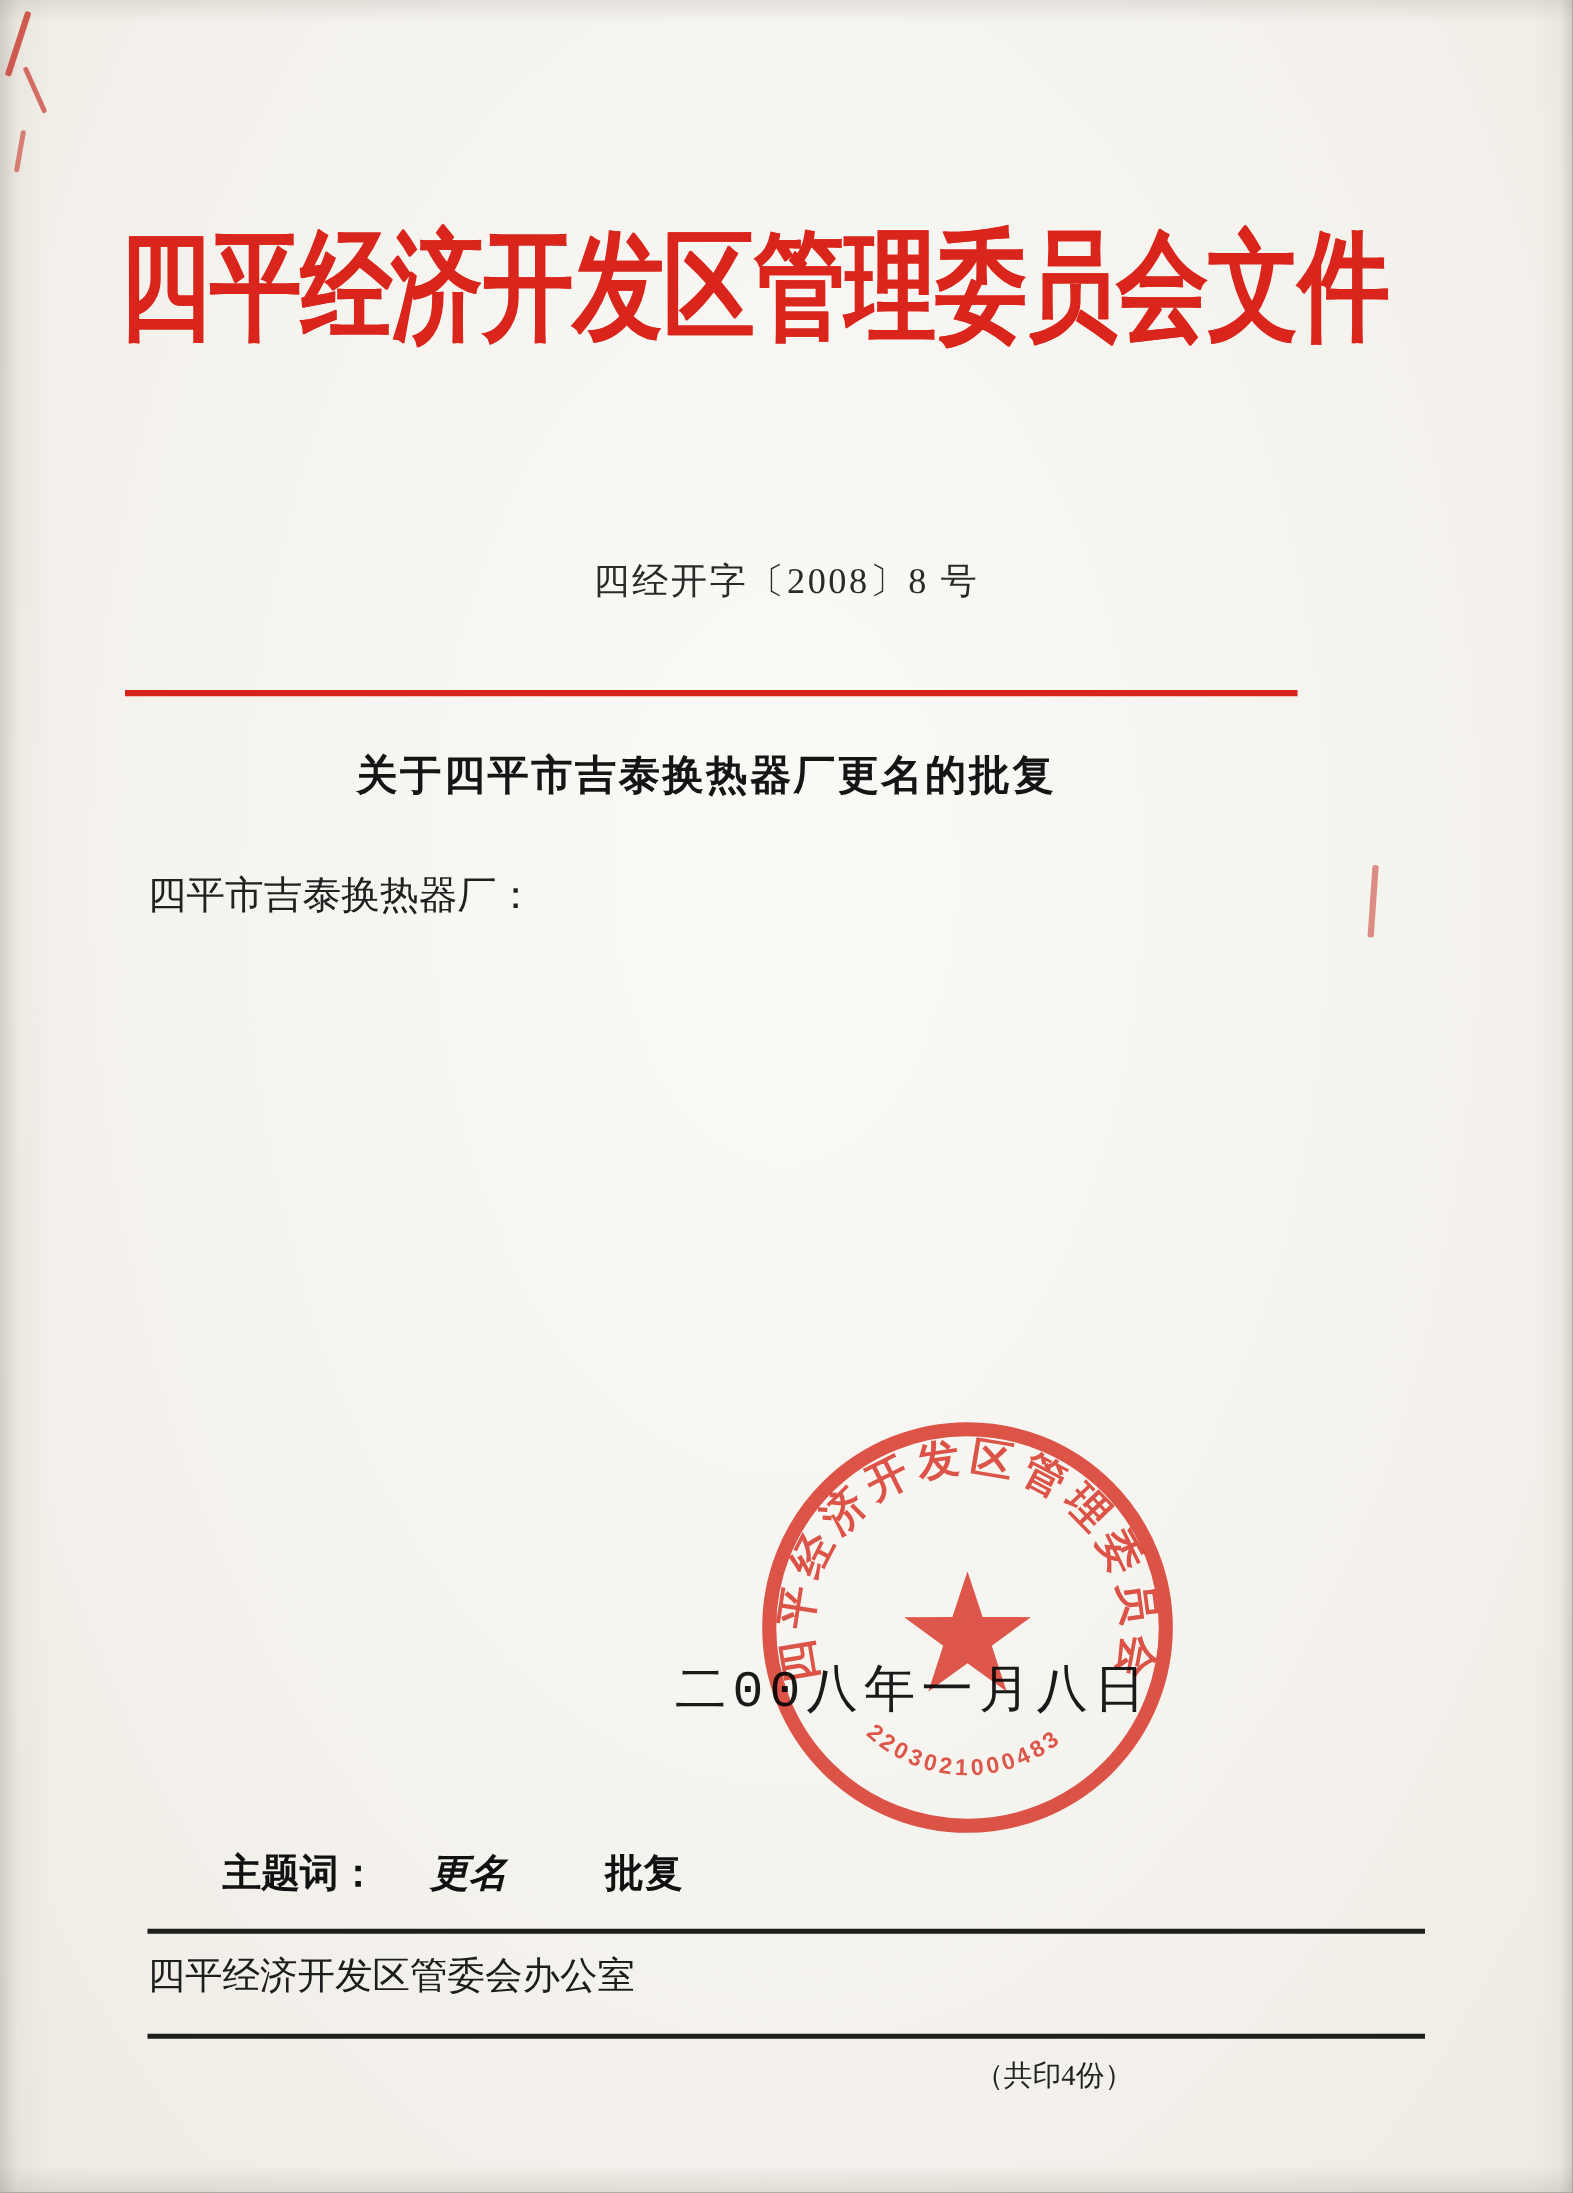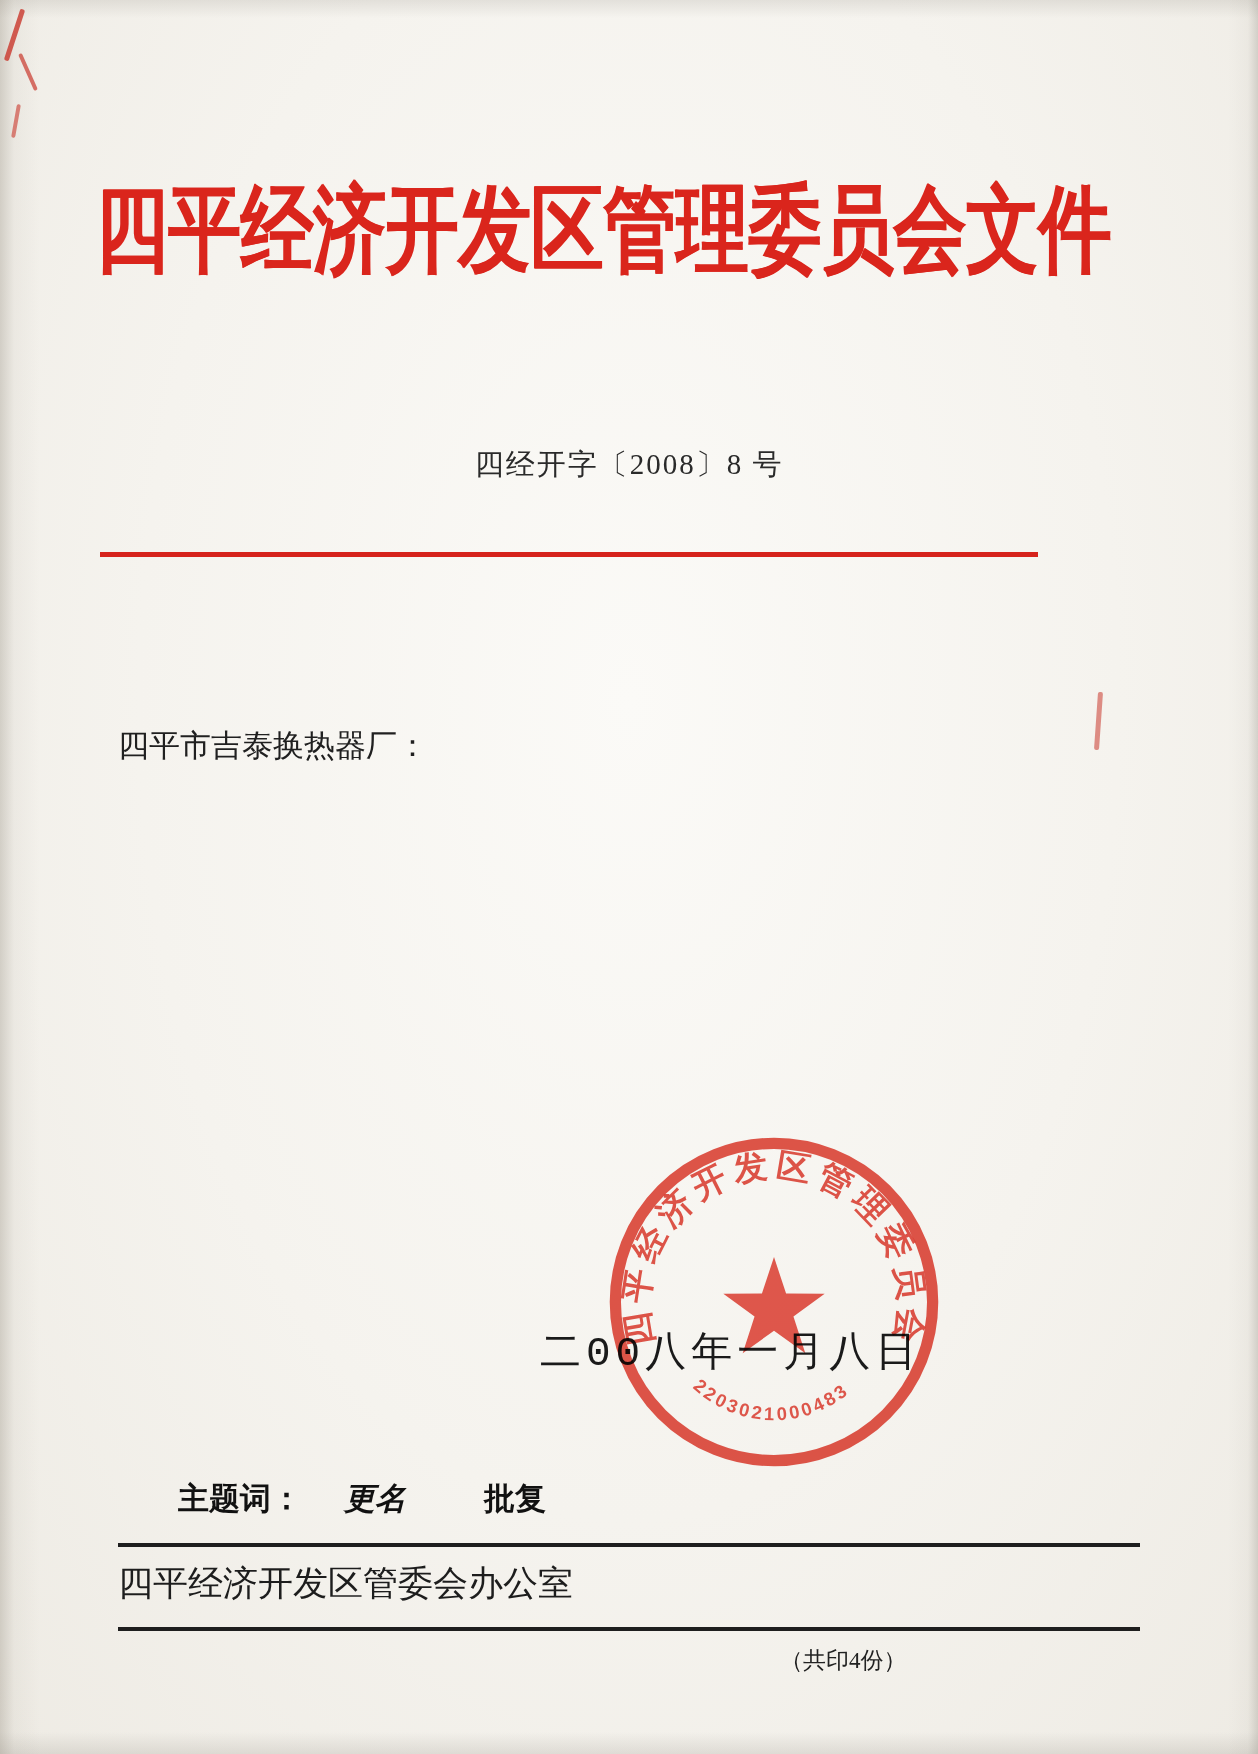--- a/index.html
+++ b/index.html
@@ -62,21 +62,21 @@
     text-align: center;
     font-family: "Liberation Sans", sans-serif;
     font-weight: bold;
     font-size: 33px;
     letter-spacing: 2px;
     color: #151515;
   }
 
   .body-text {
     position: absolute;
-    left: 118px; top: 712px; width: 920px;
+    left: 118px; top: 682px; width: 920px;
     font-size: 31px;
     line-height: 67px;
     text-align: justify;
     color: #202020;
   }
   .body-text p { margin: 0; }
   .body-text p.indent { text-indent: 2em; }
 
   .date-line {
     position: absolute;
@@ -115,21 +115,21 @@
   .black-rule { position: absolute; left: 118px; width: 1022px; height: 4px; background: #1e1e1e; }
   .rule-top { top: 1543px; }
   .rule-bottom { top: 1627px; }
 
   .office-row {
     position: absolute;
     left: 118px; top: 1560px; width: 1022px;
     display: flex;
     justify-content: space-between;
     align-items: flex-end;
-    font-size: 35px;
+    font-size: 30px;
     color: #1d1d1d;
     gap: 16px;
   }
   .office-row .print-date { padding-right: 205px; letter-spacing: 1px; }
 
   .copies-note {
     position: absolute;
     left: 780px; top: 1645px;
     font-size: 23px;
     color: #222;
@@ -144,20 +144,21 @@
   <div class="mark m2"></div>
   <div class="mark m3"></div>
   <div class="mark m4"></div>
 
   <div class="header-title">四平经济开发区管理委员会文件</div>
 
   <div class="doc-number">四经开字〔2008〕8 号</div>
 
   <div class="red-rule"></div>
 
+  <div class="doc-title">关于四平市吉泰换热器厂更名的批复</div>
 
   <div class="body-text">
     <p>四平市吉泰换热器厂：</p>
   </div>
 
   <div class="date-line">二00八年一月八日</div>
 
   <svg class="seal" viewBox="0 0 340 340" xmlns="http://www.w3.org/2000/svg">
     <defs>
       <path id="arcTop" d="M 55,215 A 123,123 0 1 1 285,215" fill="none"></path>

